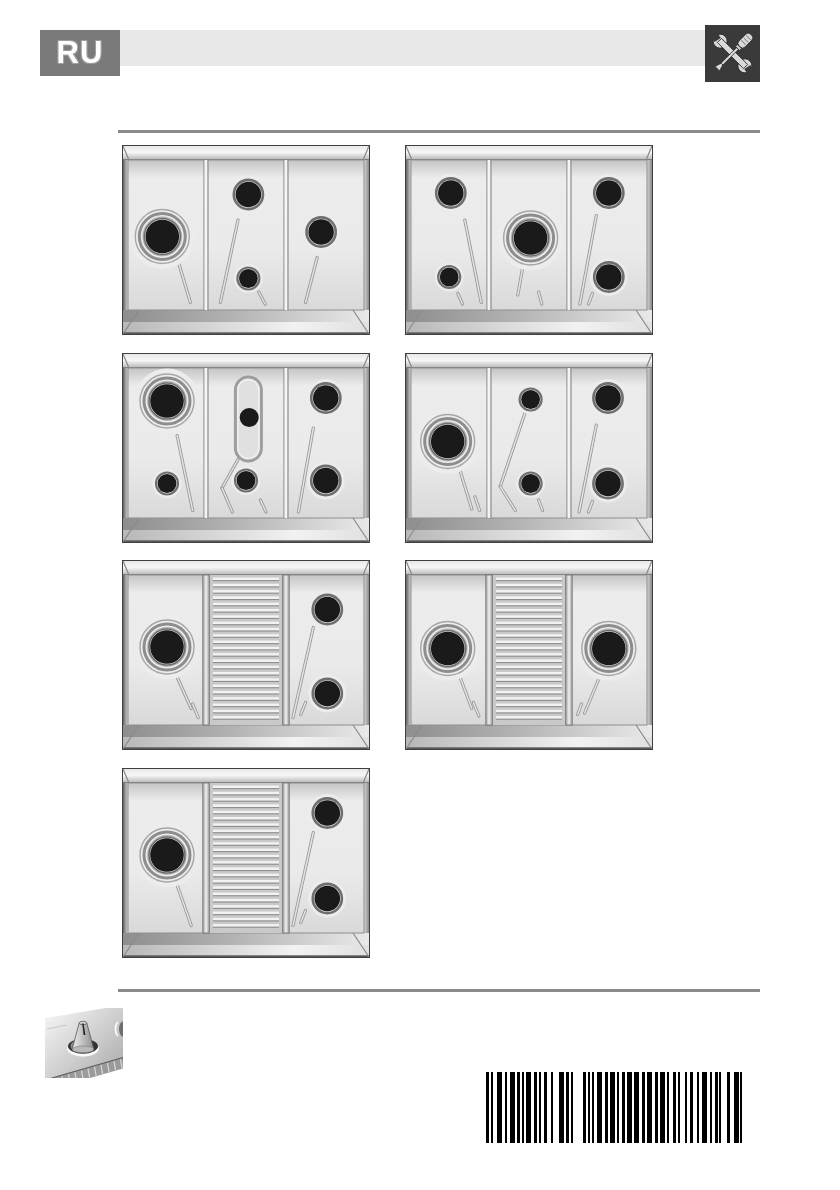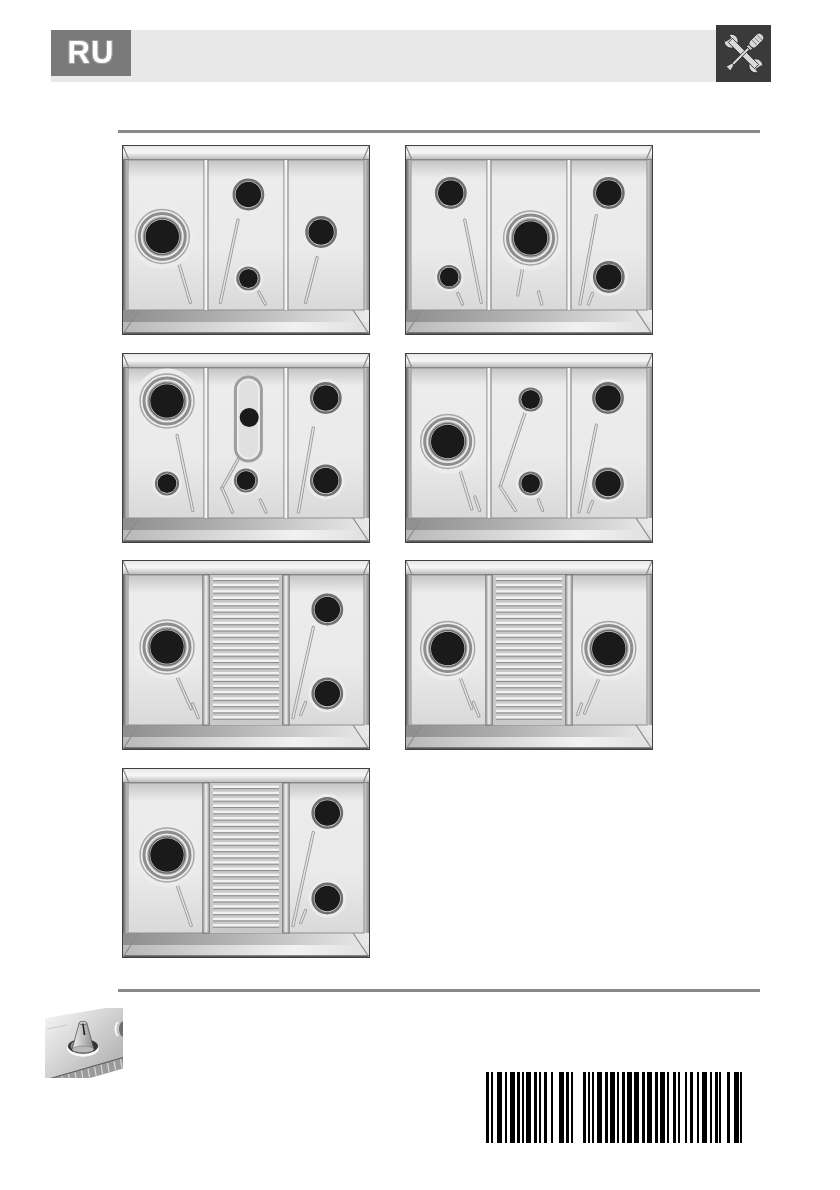--- a/index.html
+++ b/index.html
@@ -1,20 +1,20 @@
 <!DOCTYPE html>
 <html style="--page-bg: #ffffff; --band: #e8e8e8; --badge-bg: #7a7a7a; --badge-fg: #ffffff; --iconbox-bg: #3a3a3a; --rule: #8a8a8a;"><head>
 <meta charset="utf-8">
 <style>
   html,body{margin:0;padding:0;background:#fff;}
   #page{position:relative;width:840px;height:1190px;background:var(--page-bg,#fff);overflow:hidden;
         font-family:"Liberation Sans",sans-serif;}
 
   
-  #header-band{position:absolute;left:40px;top:30px;width:720px;height:52px;background:var(--band,#e8e8e8);margin-left:11px;}
+  #header-band{position:absolute;left:40px;top:30px;width:720px;height:36px;background:var(--band,#e8e8e8);}
   #lang-badge{position:absolute;left:0;top:0;width:80px;height:46px;background:var(--badge-bg,#7a7a7a);
               display:flex;align-items:center;justify-content:center;}
   #lang-badge span{font-size:31px;font-weight:bold;color:var(--badge-fg,#fff);letter-spacing:1px;
        text-shadow:-1px -1px 0 #9e9e9e,1px -1px 0 #9e9e9e,-1px 1px 0 #9e9e9e,1px 1px 0 #9e9e9e;}
   #tools-box{position:absolute;right:0;top:-5px;width:55px;height:57px;background:var(--iconbox-bg,#3a3a3a);}
 
   
   .rule{position:absolute;left:118px;width:642px;height:3px;background:var(--rule,#8a8a8a);}
   #rule-top{top:130px;}
   #rule-bottom{top:989px;}

